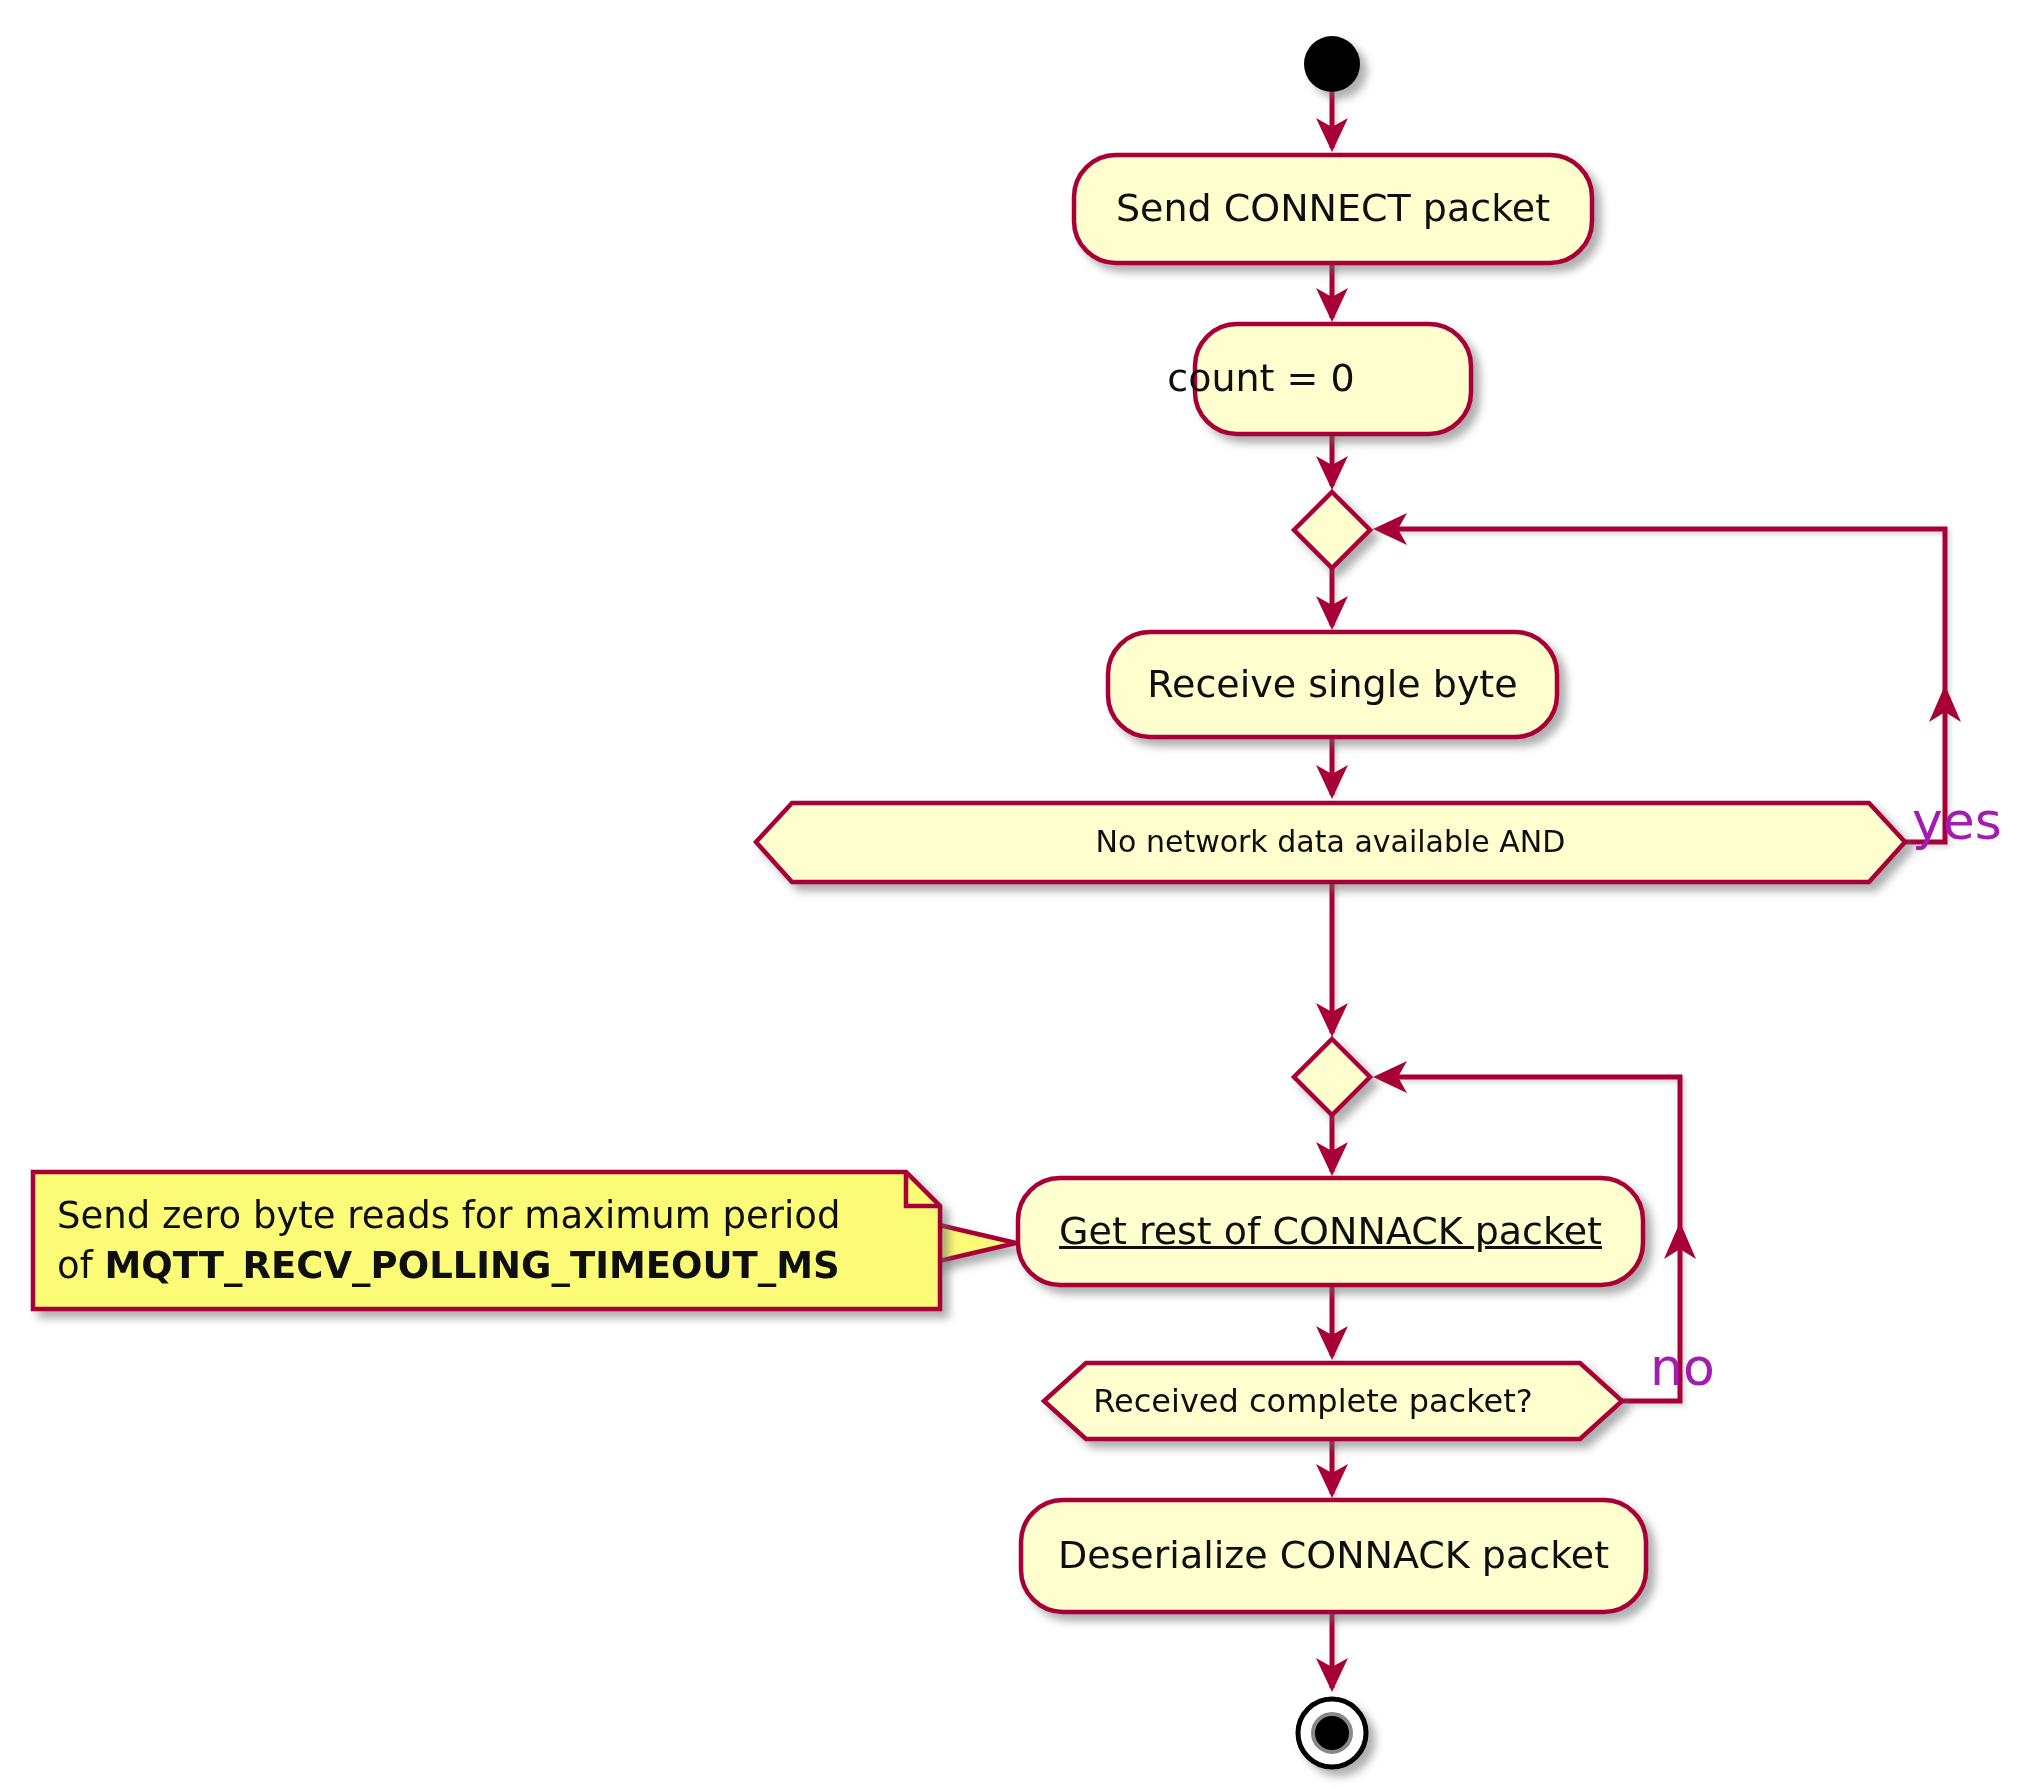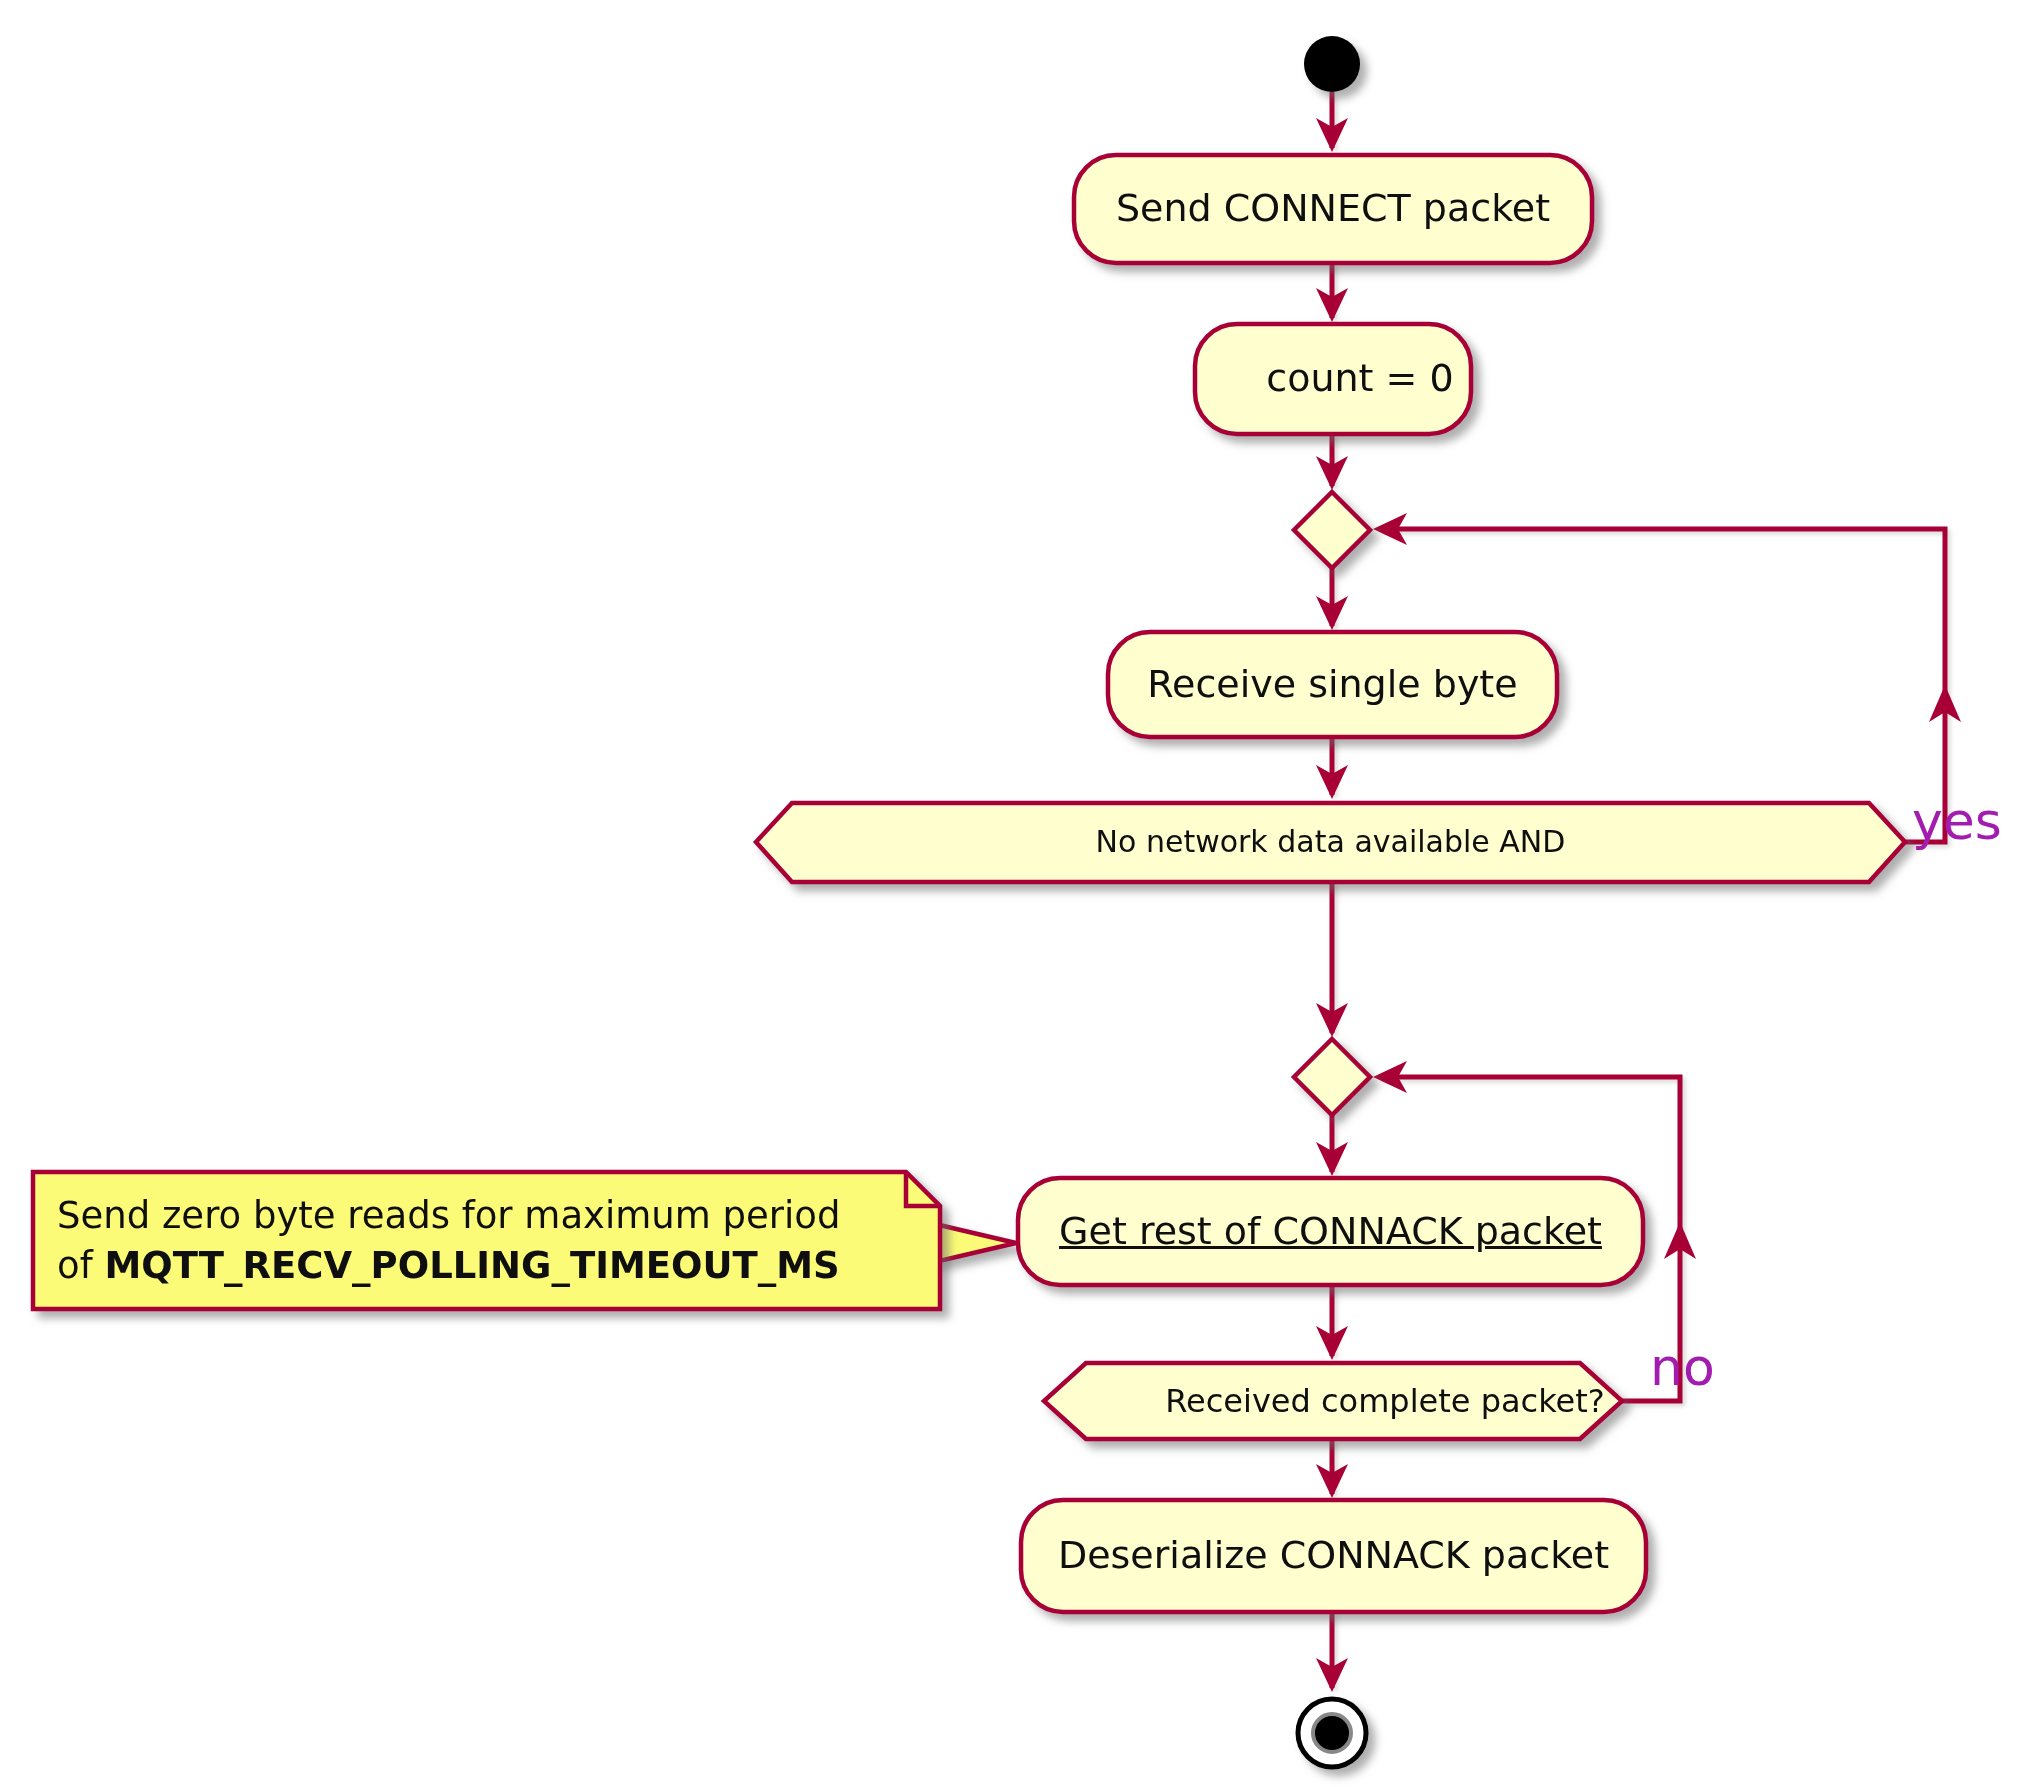--- a/index.html
+++ b/index.html
@@ -90,37 +90,37 @@
     <polygon class="shp" points="1086,1363 1580,1363 1622,1401 1580,1439 1086,1439 1044,1401" fill="#FEFECE" stroke="#A80036" stroke-width="4.5"></polygon>
 
     <rect class="shp" x="1021" y="1500" width="625" height="112" rx="42" ry="42" fill="#FEFECE" stroke="#A80036" stroke-width="4.5"></rect>
 
     <circle class="shp" cx="1332" cy="1733" r="34" fill="#ffffff" stroke="#000000" stroke-width="5"></circle>
     <circle cx="1332" cy="1733" r="19" fill="#000000" stroke="#888888" stroke-width="4"></circle>
   </svg>
 
   <div class="lbl activity-text" style="left:1074px;top:155px;width:518px;height:108px;">Send CONNECT packet</div>
 
-  <div class="lbl activity-text" style="left:1222px;top:324px;width:276px;height:110px;text-align:right;">count = 0</div>
+  <div class="lbl activity-text" style="left:1123px;top:324px;width:276px;height:110px;text-align:right;">count = 0</div>
 
   <div class="lbl activity-text" style="left:1108px;top:632px;width:449px;height:105px;">Receive single byte</div>
 
   <div class="lbl hex-text" style="left:756px;top:803px;width:1149px;height:79px;">
     <div>No network data available AND</div>
   </div>
 
   <div class="lbl edge-label" style="left:1912px;top:792px;">yes</div>
 
 
   <div class="lbl note-text" style="left:33px;top:1172px;width:907px;height:137px;">
     <div>Send zero byte reads for maximum period</div>
     <div><span>of </span><b>MQTT_RECV_POLLING_TIMEOUT_MS</b></div>
   </div>
 
   <div class="lbl activity-text" style="left:1018px;top:1178px;width:625px;height:107px;text-decoration:underline;">Get rest of CONNACK packet</div>
 
   <div class="lbl edge-label" style="left:1650px;top:1338px;">no</div>
 
-  <div class="lbl hex-text2" style="left:1096px;top:1363px;width:578px;height:76px;">Received complete packet?</div>
+  <div class="lbl hex-text2" style="left:1024px;top:1363px;width:578px;height:76px;">Received complete packet?</div>
 
   <div class="lbl activity-text" style="left:1021px;top:1500px;width:625px;height:112px;">Deserialize CONNACK packet</div>
 
 </div>
 
 </body></html>

